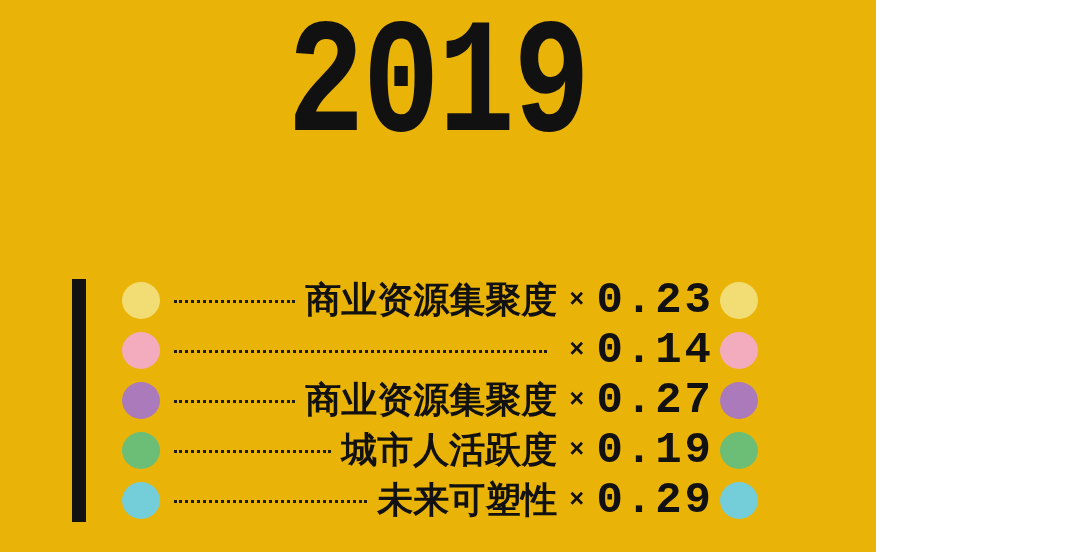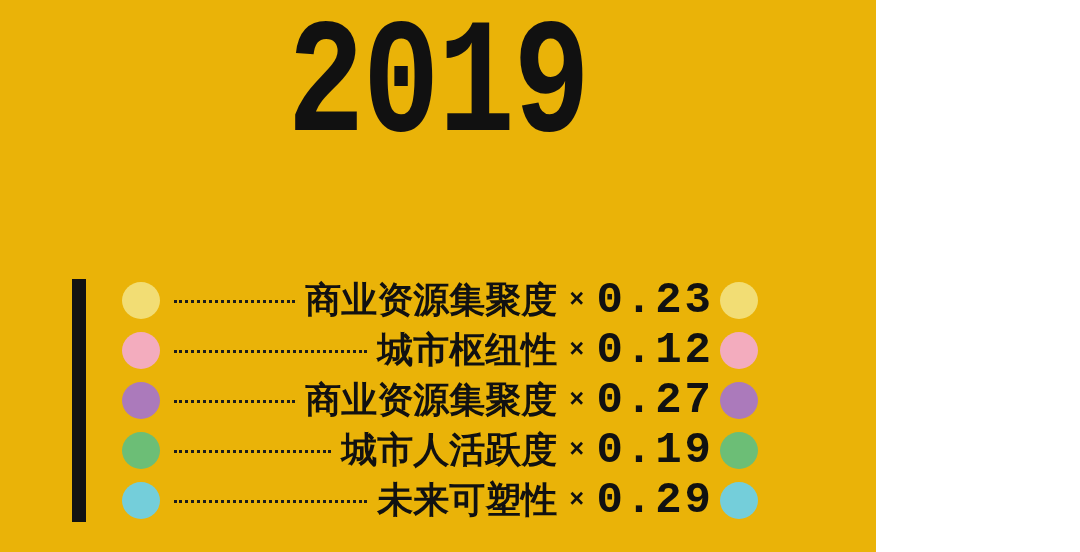--- a/index.html
+++ b/index.html
@@ -110,23 +110,22 @@
     <span class="leader"></span>
     <span class="label">商业资源集聚度</span>
     <span class="times">×</span>
     <span class="value">0.23</span>
     <span class="dot dot-right" style="background: rgb(242, 221, 116);"></span>
   </div>
 
   <div class="row">
     <span class="dot dot-left" style="background: rgb(243, 172, 190);"></span>
     <span class="leader"></span>
-    <span class="label">城市枢纽性</span>
     <span class="times">×</span>
-    <span class="value">0.12</span>
+    <span class="value">0.14</span>
     <span class="dot dot-right" style="background: rgb(243, 172, 190);"></span>
   </div>
 
   <div class="row">
     <span class="dot dot-left" style="background: rgb(171, 122, 187);"></span>
     <span class="leader"></span>
     <span class="label">商业资源集聚度</span>
     <span class="times">×</span>
     <span class="value">0.27</span>
     <span class="dot dot-right" style="background: rgb(171, 122, 187);"></span>

